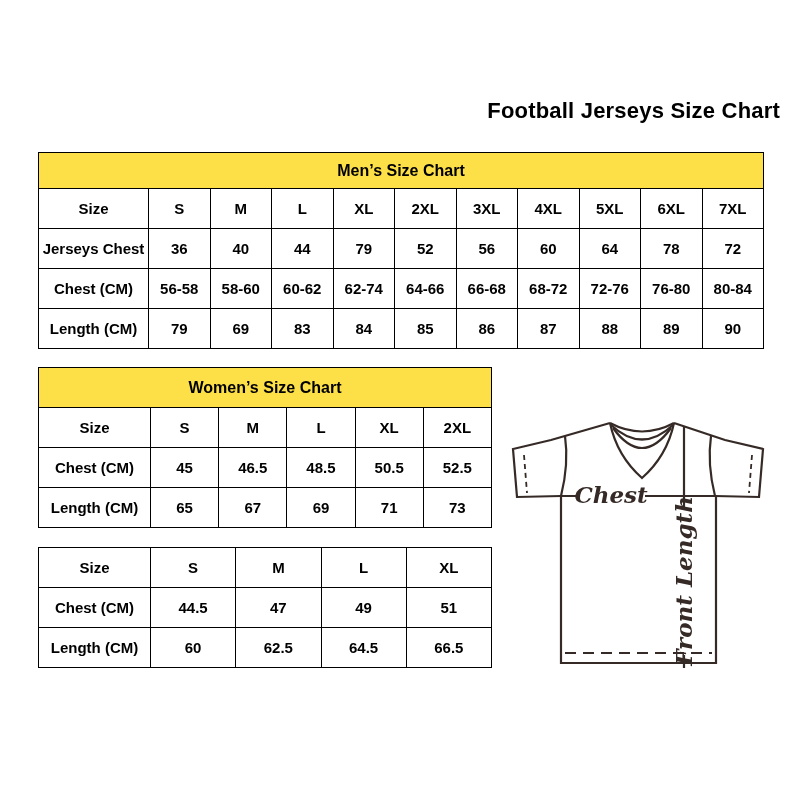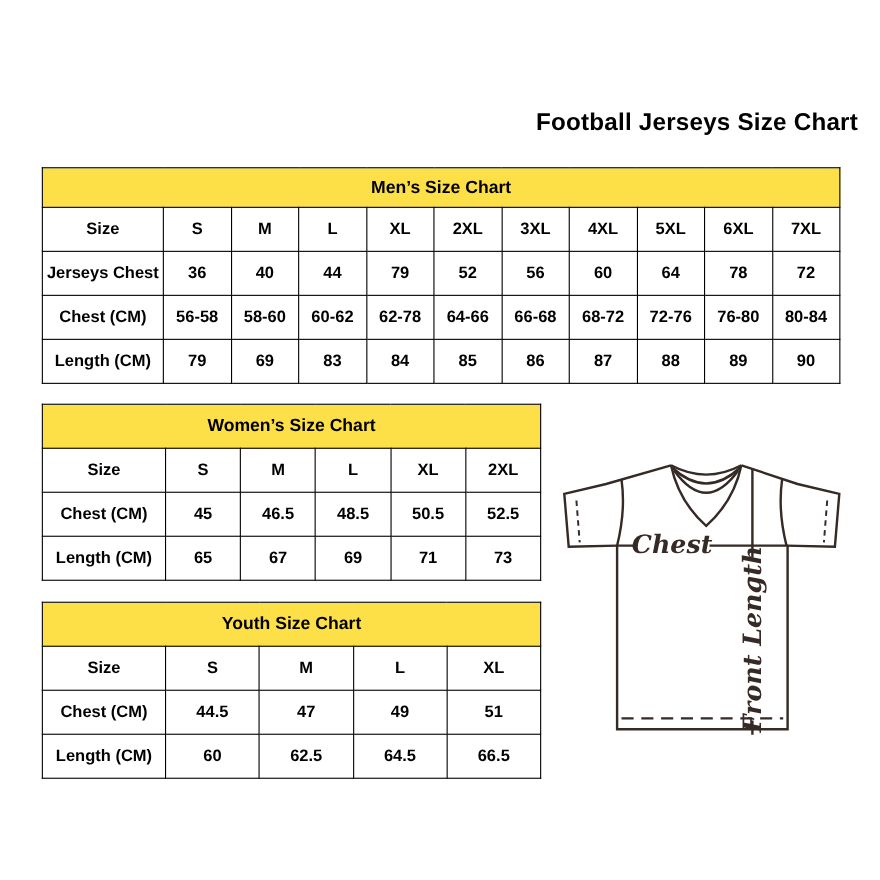--- a/index.html
+++ b/index.html
@@ -82,21 +82,21 @@
         <td>60</td>
         <td>64</td>
         <td>78</td>
         <td>72</td>
       </tr>
       <tr>
         <td>Chest (CM)</td>
         <td>56-58</td>
         <td>58-60</td>
         <td>60-62</td>
-        <td>62-78</td>
+        <td>62-74</td>
         <td>64-66</td>
         <td>66-68</td>
         <td>68-72</td>
         <td>72-76</td>
         <td>76-80</td>
         <td>80-84</td>
       </tr>
       <tr>
         <td>Length (CM)</td>
         <td>79</td>
@@ -155,23 +155,20 @@
 
 <table class="size-table small-table youth">
   <colgroup>
     <col style="width:112px">
     <col>
       <col>
       <col>
       <col>
   </colgroup>
   <tbody>
-    <tr class="header-row">
-      <th class="chart-title" colspan="5">Youth Size Chart</th>
-    </tr>
   <tr>
         <td>Size</td>
         <td>S</td>
         <td>M</td>
         <td>L</td>
         <td>XL</td>
       </tr>
       <tr>
         <td>Chest (CM)</td>
         <td>44.5</td>

